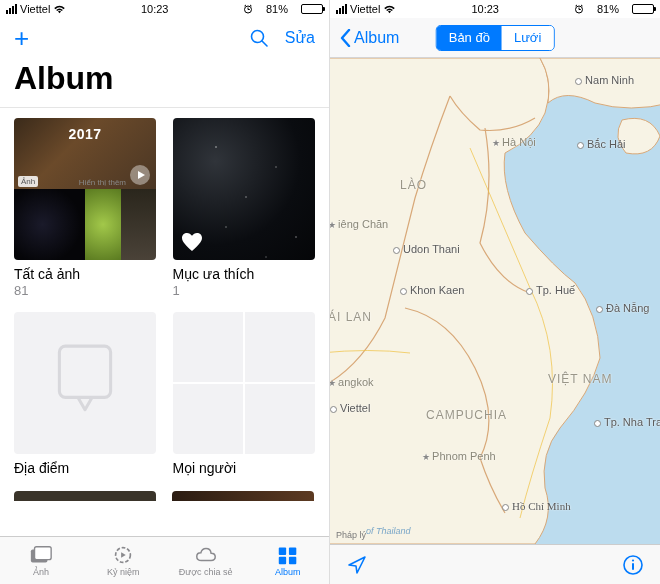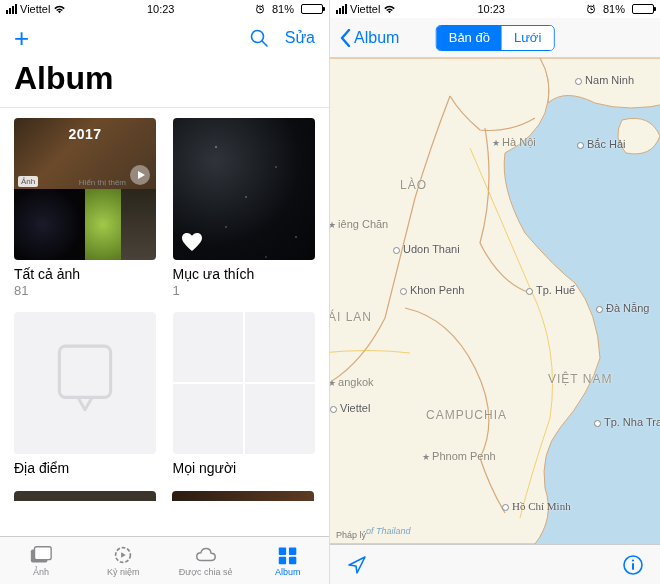--- a/index.html
+++ b/index.html
@@ -3,21 +3,21 @@
 <meta charset="utf-8">
 <style>
   * { margin: 0; padding: 0; box-sizing: border-box; }
   body { width: 660px; height: 584px; background: #fff; overflow: hidden; font-family: -apple-system, "Helvetica Neue", Arial, sans-serif; }
   .canvas { display: flex; width: 660px; height: 584px; position: relative; }
   .phone { width: 330px; height: 584px; background: #fff; position: relative; overflow: hidden; }
   .phone.left { border-right: 1px solid #ddd; }
   
   .status { height: 18px; display: flex; align-items: center; justify-content: space-between; padding: 0 6px; font-size: 11px; font-weight: 500; }
   .status .left { display: flex; align-items: center; gap: 3px; }
-  .status .right { display: flex; align-items: center; gap: 7px; }
+  .status .right { display: flex; align-items: center; gap: 13px; }
   .bars { display: flex; gap: 1px; align-items: flex-end; }
   .bars span { width: 2px; background: #000; }
   .bars span:nth-child(1){ height: 4px; } .bars span:nth-child(2){ height: 6px; }
   .bars span:nth-child(3){ height: 8px; } .bars span:nth-child(4){ height: 10px; }
   .wifi { width: 13px; height: 9px; }
   .battery { width: 22px; height: 10px; border: 1px solid #000; border-radius: 2px; position: relative; }
   .battery::after { content:""; position:absolute; right:-3px; top:2px; width:2px; height:4px; background:#000; border-radius:0 1px 1px 0; }
   .battery .fill { height:100%; width:81%; background:#000; }
   
   .nav1 { height: 40px; display: flex; align-items: center; justify-content: space-between; padding: 0 14px; }
@@ -286,21 +286,21 @@
 
         <path d="M 140 90 Q 170 160 200 230 Q 230 290 220 360 Q 200 420 190 460" stroke="#f0c040" stroke-width="1" fill="none" opacity=".7"></path>
         <path d="M -10 295 Q 40 290 80 295" stroke="#f0c040" stroke-width="1" fill="none" opacity=".7"></path>
       </svg>
       <span class="mlabel city" style="top:16px; right:26px;">Nam Ninh</span>
       <span class="mlabel cap" style="top:78px; left:162px;">Hà Nội</span>
       <span class="mlabel city" style="top:80px; left:247px;">Bắc Hải</span>
       <span class="mlabel country" style="top:120px; left:70px;">LÀO</span>
       <span class="mlabel cap" style="top:160px; left:-2px;">iêng Chăn</span>
       <span class="mlabel city" style="top:185px; left:63px;">Udon Thani</span>
-      <span class="mlabel city" style="top:226px; left:70px;">Khon Penh</span>
+      <span class="mlabel city" style="top:226px; left:70px;">Khon Kaen</span>
       <span class="mlabel city" style="top:226px; left:196px;">Tp. Huế</span>
       <span class="mlabel city" style="top:244px; left:266px;">Đà Nẵng</span>
       <span class="mlabel country" style="top:252px; left:-2px;">ÁI LAN</span>
       <span class="mlabel country" style="top:314px; left:218px;">VIỆT NAM</span>
       <span class="mlabel cap" style="top:318px; left:-2px;text-align:right;">angkok</span>
       <span class="mlabel city" style="top:344px; left:0px;">Viettel</span>
       <span class="mlabel country" style="top:350px; left:96px;">CAMPUCHIA</span>
       <span class="mlabel city" style="top:358px; right:-2px;">Tp. Nha Tra</span>
       <span class="mlabel cap" style="top:392px; left:92px;">Phnom Penh</span>
       <span class="mlabel city" style="top:442px; left:172px;font-family:Liberation Serif, serif;">Hồ Chí Minh</span>

